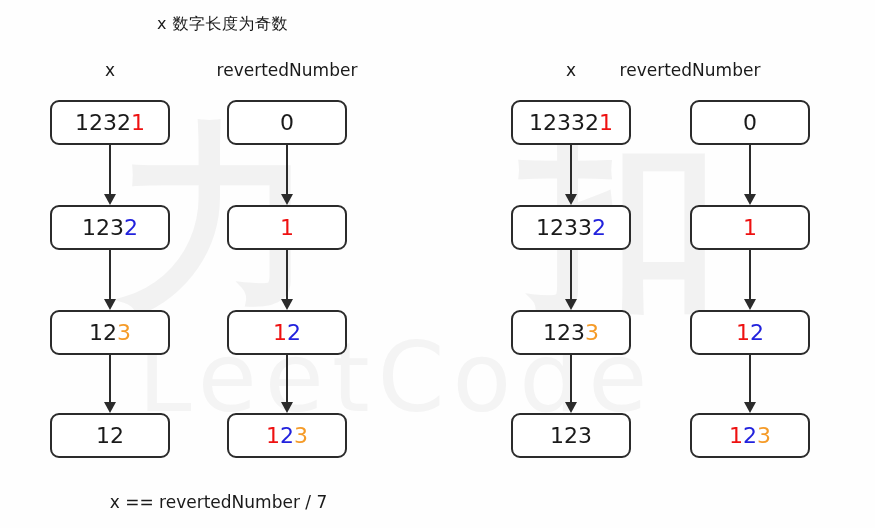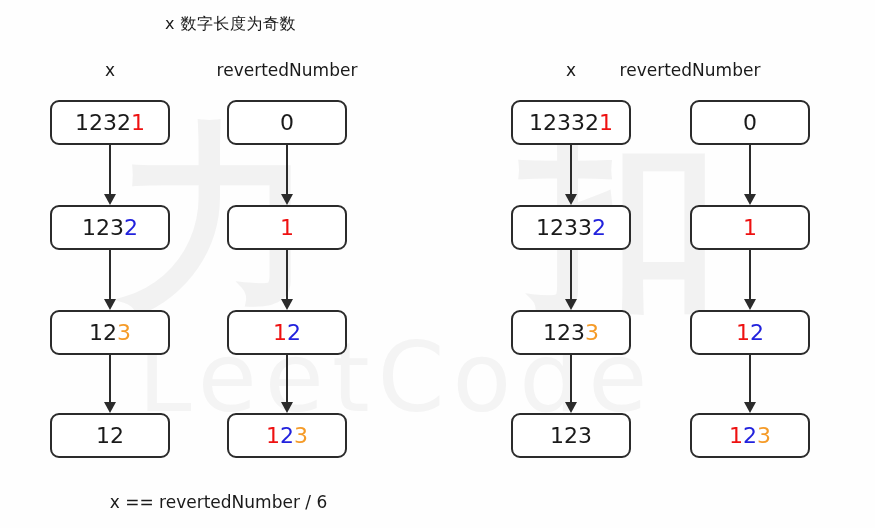--- a/index.html
+++ b/index.html
@@ -57,21 +57,21 @@
     width: 437px;
     height: 528px;
     z-index: 2;
   }
   #panel-odd  { left: 0px; }
   #panel-even { left: 438px; }
 
   .panel-title {
     position: absolute;
     top: 14px;
-    left: 12px;
+    left: 4px;
     width: 100%;
     text-align: center;
     font-size: 16px;
     color: #1a1a1a;
     letter-spacing: 0.5px;
   }
   .col-header {
     position: absolute;
     top: 60px;
     width: 120px;
@@ -195,21 +195,21 @@
           <span class="val"><span class="seg" style="color: rgb(238, 17, 17);">1</span><span class="seg" style="color: rgb(34, 34, 221);">2</span></span>
         </div>
         <div class="arrow" style="left: 280px; top: 355px; height: 58px;">
           <div class="shaft" style="height: 49px; background: rgb(43, 43, 43);"></div>
           <div class="head" style="top: 47px; border-top-color: rgb(43, 43, 43);"></div>
         </div>
         <div class="node" style="left: 227px; top: 413px;">
           <span class="val"><span class="seg" style="color: rgb(238, 17, 17);">1</span><span class="seg" style="color: rgb(34, 34, 221);">2</span><span class="seg" style="color: rgb(245, 155, 40);">3</span></span>
         </div>
       </div>
-    <div class="panel-caption">x == revertedNumber / 6</div>
+    <div class="panel-caption">x == revertedNumber / 7</div>
   </div>
 
   <div class="panel" id="panel-even">
     <div class="col-header col-x">x</div>
     <div class="col-header col-rn">revertedNumber</div>
     <div class="nodes">
         <div class="node" style="left: 73px; top: 100px;">
           <span class="val"><span class="seg" style="color: rgb(26, 26, 26);">12332</span><span class="seg" style="color: rgb(238, 17, 17);">1</span></span>
         </div>
         <div class="arrow" style="left: 126px; top: 145px; height: 60px;">

